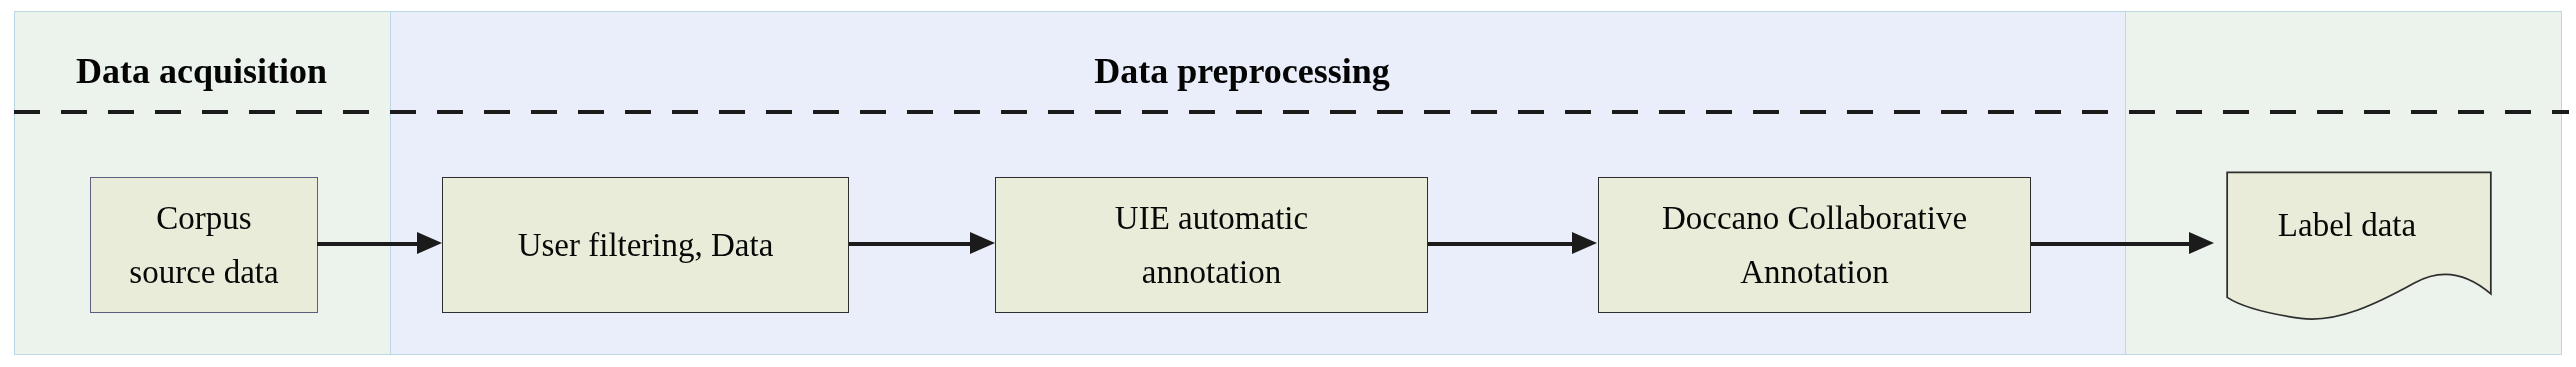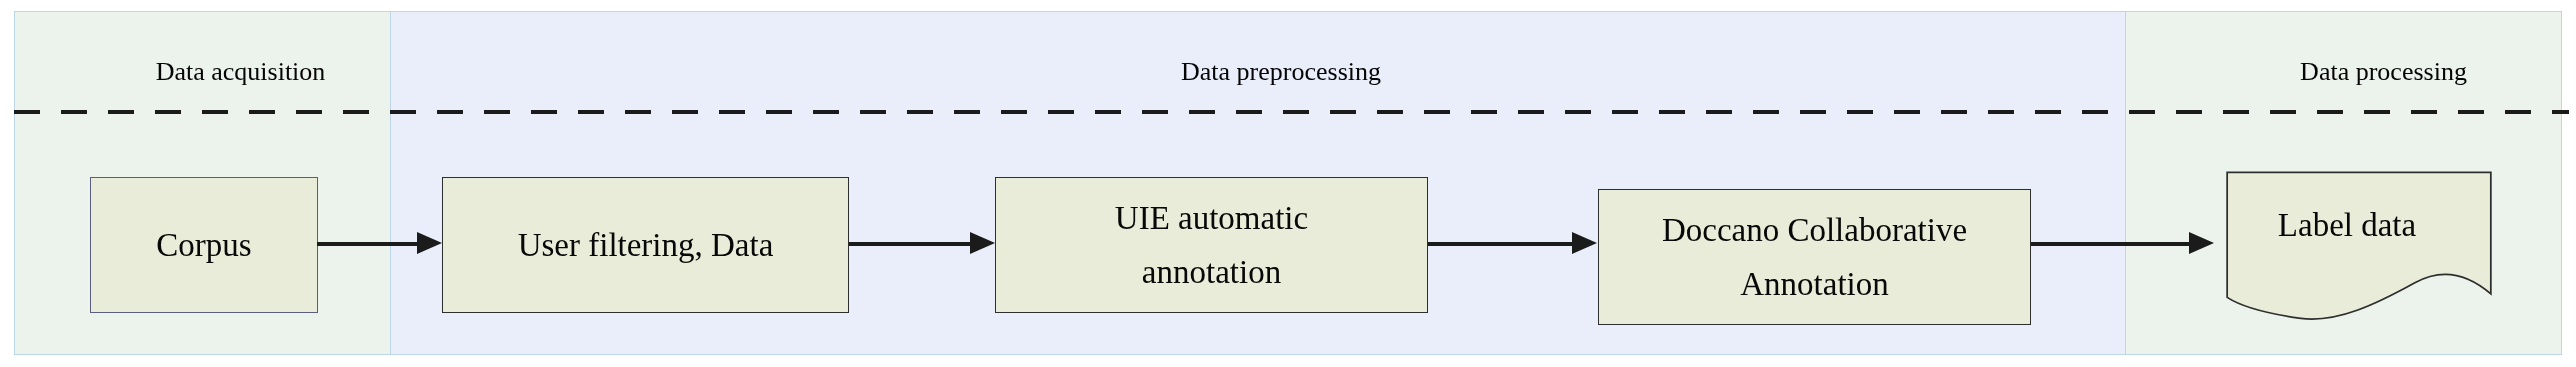--- a/index.html
+++ b/index.html
@@ -19,22 +19,22 @@
   }
   .section-green{
     position:absolute;top:0;height:100%;
     background:var(--section-green,#ecf3ed);
   }
   .section-green.left{left:0;width:375px;border-right:1.2px solid var(--frame-border,#bcd7e6);}
   .section-green.right{right:0;width:435px;border-left:1.2px solid var(--frame-border,#bcd7e6);}
   
   .lane-title{
     position:absolute;top:51px;height:41px;
-    text-align:center;font-weight:normal;font-size:26px;line-height:41px;
-    color:#050505;letter-spacing:0px;white-space:nowrap;padding-left:39px;
+    text-align:center;font-weight:bold;font-size:36px;line-height:41px;
+    color:#050505;letter-spacing:0px;white-space:nowrap;
   }
   .lane-title.t1{left:14px;width:375px;}
   .lane-title.t2{left:373px;width:1738px;}
   .lane-title.t3{left:2127px;width:435px;}
   
   .dashed-line{
     position:absolute;left:14px;top:110px;width:2555px;height:4.1px;
     background:repeating-linear-gradient(90deg,
       var(--line-color,#1b1b1b) 0 26px, transparent 26px 47px);
   }
@@ -44,21 +44,21 @@
     background:var(--node-fill,#e9ecd8);
     border:1.8px solid var(--node-border,#2e2e2e);
     box-sizing:border-box;
     display:flex;flex-direction:column;justify-content:center;align-items:center;
     font-size:33px;line-height:1.65;color:#080808;text-align:center;
     white-space:nowrap;
   }
   .node.corpus{left:90px;width:228px;border-color:var(--corpus-border,#5c5e7e);}
   .node.filtering{left:442px;width:407px;}
   .node.uie{left:995px;width:433px;}
-  .node.doccano{left:1598px;width:433px;margin-top:12px;}
+  .node.doccano{left:1598px;width:433px;}
   
   .arrow-shaft{
     position:absolute;top:242px;height:4.1px;
     background:var(--line-color,#1b1b1b);
   }
   .arrow-head{
     position:absolute;top:232px;width:0;height:0;
     border-top:11.7px solid transparent;
     border-bottom:11.7px solid transparent;
     border-left:25px solid var(--line-color,#1b1b1b);
@@ -80,26 +80,26 @@
 
 <div id="canvas">
 
   <div class="frame">
     <div class="section-green left"></div>
     <div class="section-green right"></div>
   </div>
 
   <div class="lane-title t1">Data acquisition</div>
   <div class="lane-title t2">Data preprocessing</div>
-  <div class="lane-title t3">Data processing</div>
 
   <div class="dashed-line"></div>
 
   <div class="node corpus">
     <div>Corpus</div>
+    <div>source data</div>
   </div>
 
   <div class="arrow-shaft a1s"></div>
   <div class="arrow-head a1h"></div>
 
   <div class="node filtering">
     <div>User filtering, Data</div>
   </div>
 
   <div class="arrow-shaft a2s"></div>

